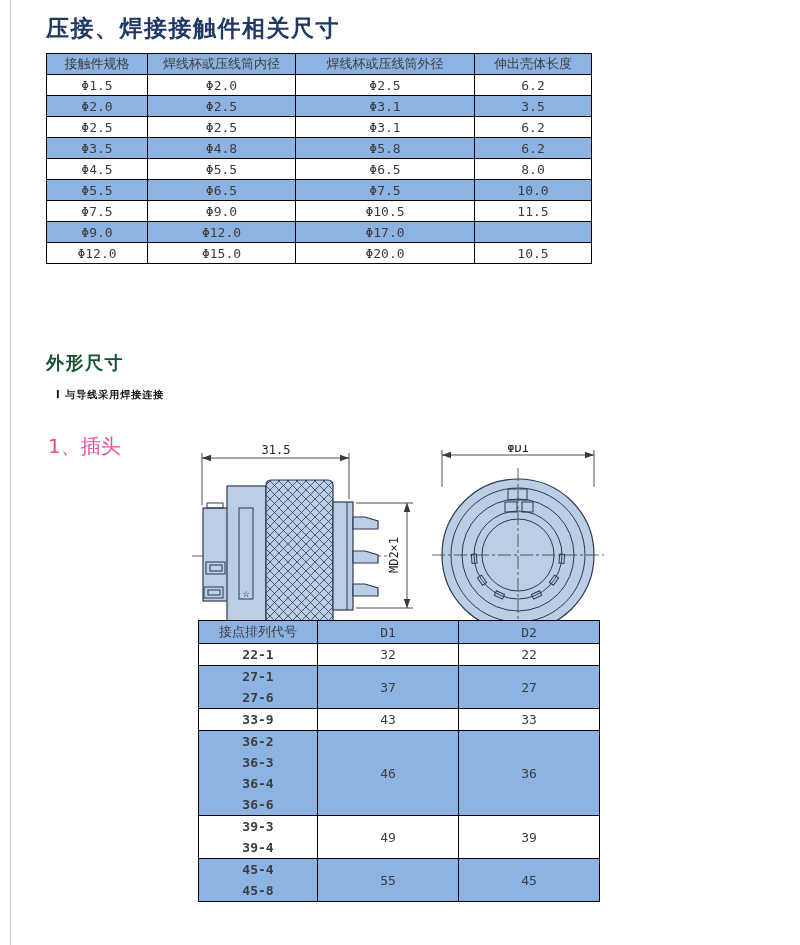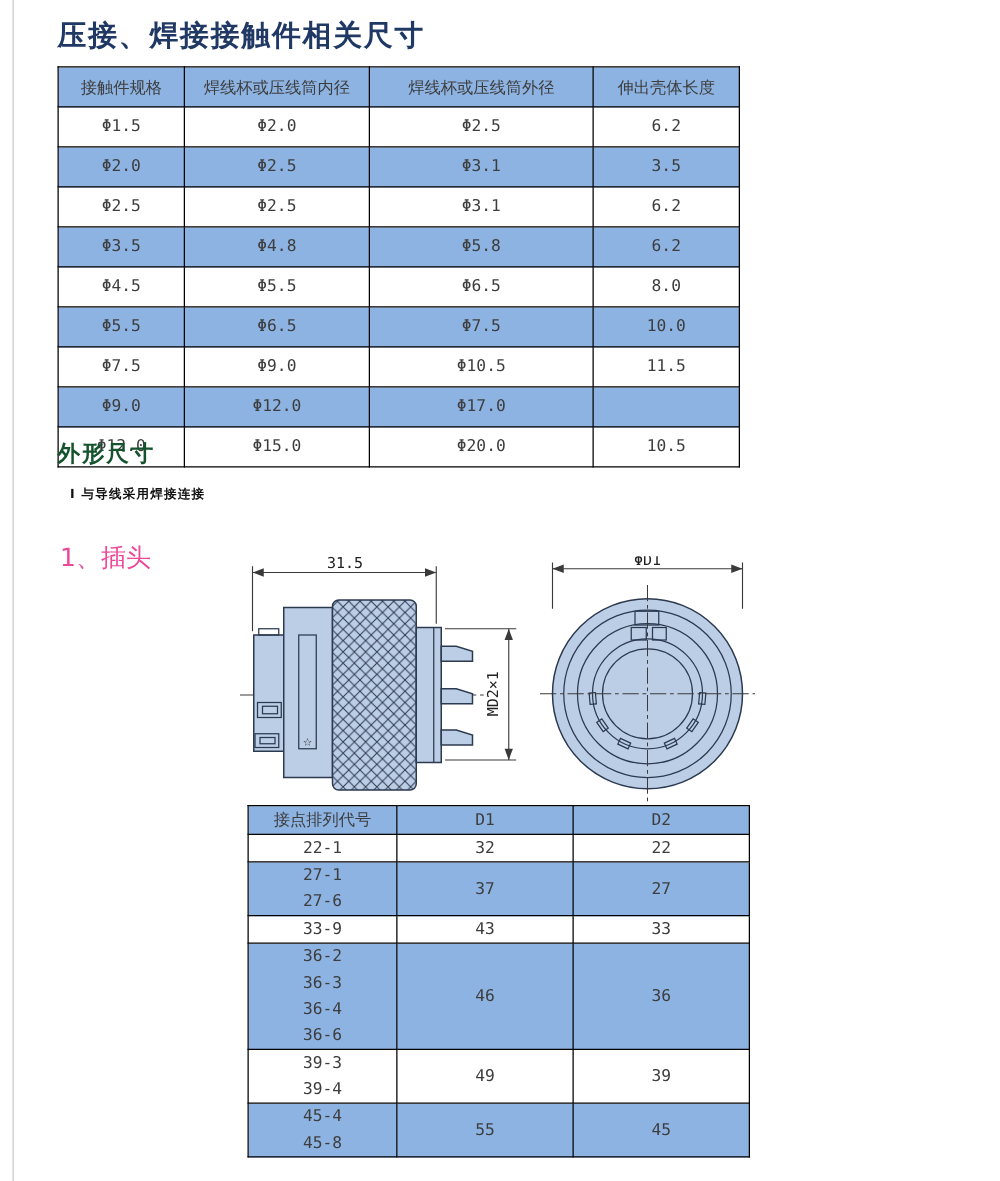--- a/index.html
+++ b/index.html
@@ -16,29 +16,29 @@
   .subsection{position:absolute;left:56px;top:388px;margin:0;font-size:10px;font-weight:bold;
     color:#111;letter-spacing:1px;}
   .item-label{position:absolute;left:48px;top:433px;margin:0;font-size:20px;color:#ec4899;}
 
   table{border-collapse:collapse;table-layout:fixed;position:absolute;}
   th,td{border:1px solid #000;text-align:center;vertical-align:middle;padding:0;
     font-weight:normal;font-size:13px;color:#3d3d3d;
     font-family:"DejaVu Sans Mono","DejaVu Sans",monospace;}
 
   .contact-table{left:46px;top:53px;width:545px;}
-  .contact-table tr{height:32px;}
+  .contact-table tr{height:21px;}
   .contact-table thead tr{background:#8db3e2;}
   .contact-table tbody tr:nth-child(even){background:#8db3e2;}
 
-  .arr-table{left:198px;top:644px;width:401px;}
+  .arr-table{left:198px;top:620px;width:401px;}
   .arr-table thead tr{height:23px;background:#8db3e2;}
   .arr-table tbody tr:nth-child(even){background:#8db3e2;}
   .arr-table td{line-height:21px;}
-  .arr-table td.code-cell{white-space:pre-line;}
+  .arr-table td.code-cell{white-space:pre-line;font-weight:bold;}
   .arr-table tbody tr{height:22px;}
 
   .drawing{position:absolute;left:180px;top:445px;}
   .drawing .part{fill:#bccde6;stroke:#2c3a50;stroke-width:1.2;}
   .drawing .thin{fill:none;stroke:#2c3a50;stroke-width:1;}
   .drawing .dim{stroke:#3a3a3a;stroke-width:0.9;fill:none;}
   .drawing .cline{stroke:#3a3a3a;stroke-width:0.8;fill:none;stroke-dasharray:13 3 3 3;}
   .drawing text{fill:#222;font-size:12px;font-family:"DejaVu Sans Mono","DejaVu Sans",monospace;}
 </style>
 </head>

